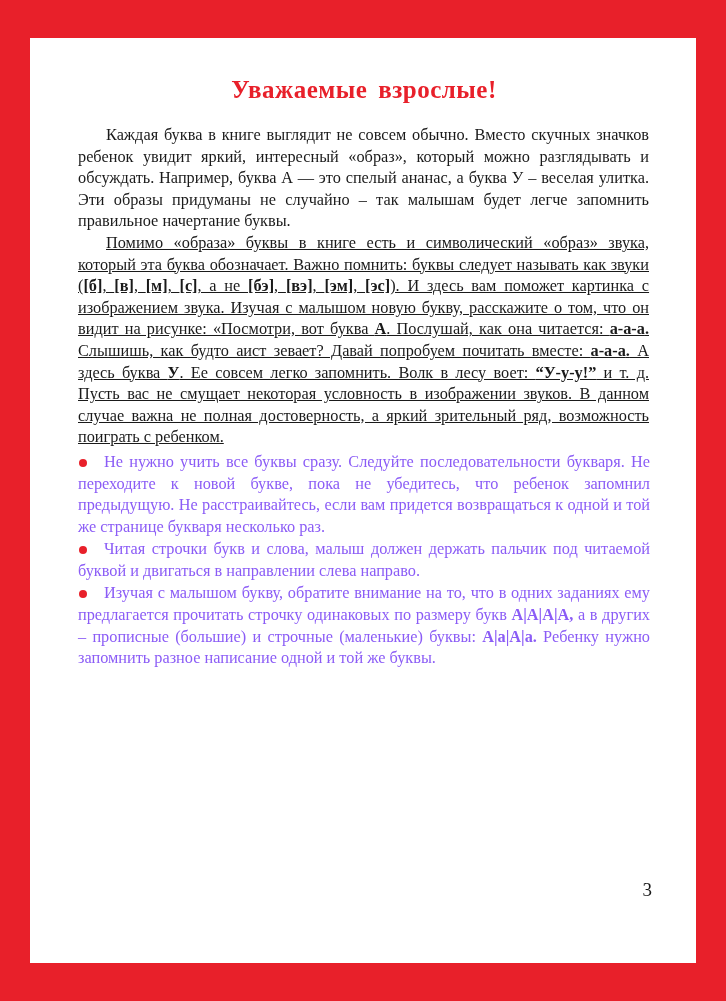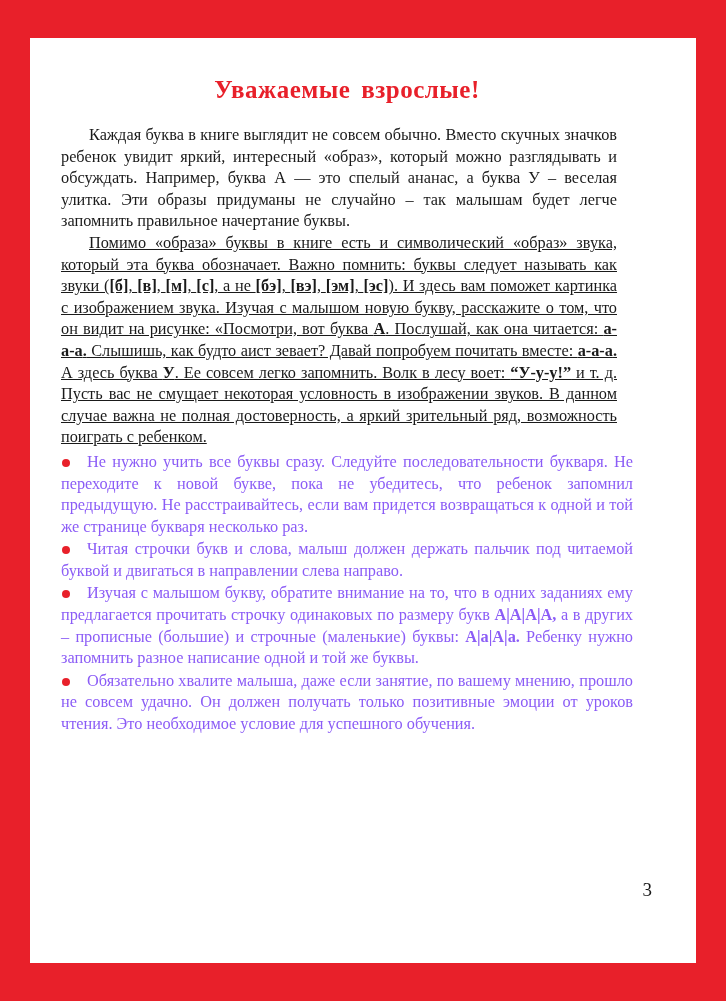--- a/index.html
+++ b/index.html
@@ -16,36 +16,36 @@
   .page {
     position: absolute;
     left: 30px;
     top: 38px;
     width: 666px;
     height: 925px;
     background: #ffffff;
   }
   .content {
     position: absolute;
-    left: 31px;
+    left: 48px;
     top: 38px;
     width: 572px;
   }
   .doc-title {
     color: #e8202a;
     font-family: "Liberation Serif", serif;
     font-weight: bold;
     font-size: 25px;
     text-align: center;
     letter-spacing: 0.5px;
     margin: 0 0 20px 0;
     word-spacing: 4px;
   }
   p.para {
-    margin: 0 16px 0 0;
+    margin: 0 1px 0 0;
     font-size: 16.3px;
     line-height: 21.6px;
     text-align: justify;
     color: #1a1a1a;
     text-indent: 28px;
   }
   p.para + p.para {
     margin-top: 0px;
     text-decoration: underline;
   }
@@ -102,22 +102,18 @@
         <span>Не нужно учить все буквы сразу. Следуйте последовательности букваря. Не переходите к новой букве, пока не убедитесь, что ребенок запомнил предыдущую. Не расстраивайтесь, если вам придется возвращаться к одной и той же странице букваря несколько раз.</span>
       </li>
       <li class="bullet-item">
         <span class="bullet-dot"></span>
         <span>Читая строчки букв и слова, малыш должен держать пальчик под читаемой буквой  и двигаться в направлении слева направо.</span>
       </li>
       <li class="bullet-item">
         <span class="bullet-dot"></span>
         <span>Изучая с малышом букву, обратите внимание на то, что в одних заданиях ему предлагается прочитать строчку одинаковых по размеру букв <span class="b">А|А|А|А,</span> а в других – прописные (большие) и строчные (маленькие) буквы: <span class="b">А|а|А|а.</span> Ребенку нужно запомнить разное написание одной и той же буквы.</span>
       </li>
-      <li class="bullet-item">
-        <span class="bullet-dot"></span>
-        <span>Обязательно хвалите малыша, даже если занятие, по вашему мнению, прошло не совсем удачно. Он должен получать только позитивные эмоции от уроков чтения. Это необходимое условие для успешного обучения.</span>
-      </li>
     </ul>
 
   </div>
 
   <div class="pagenum">3</div>
 </div>
 
 </body></html>

